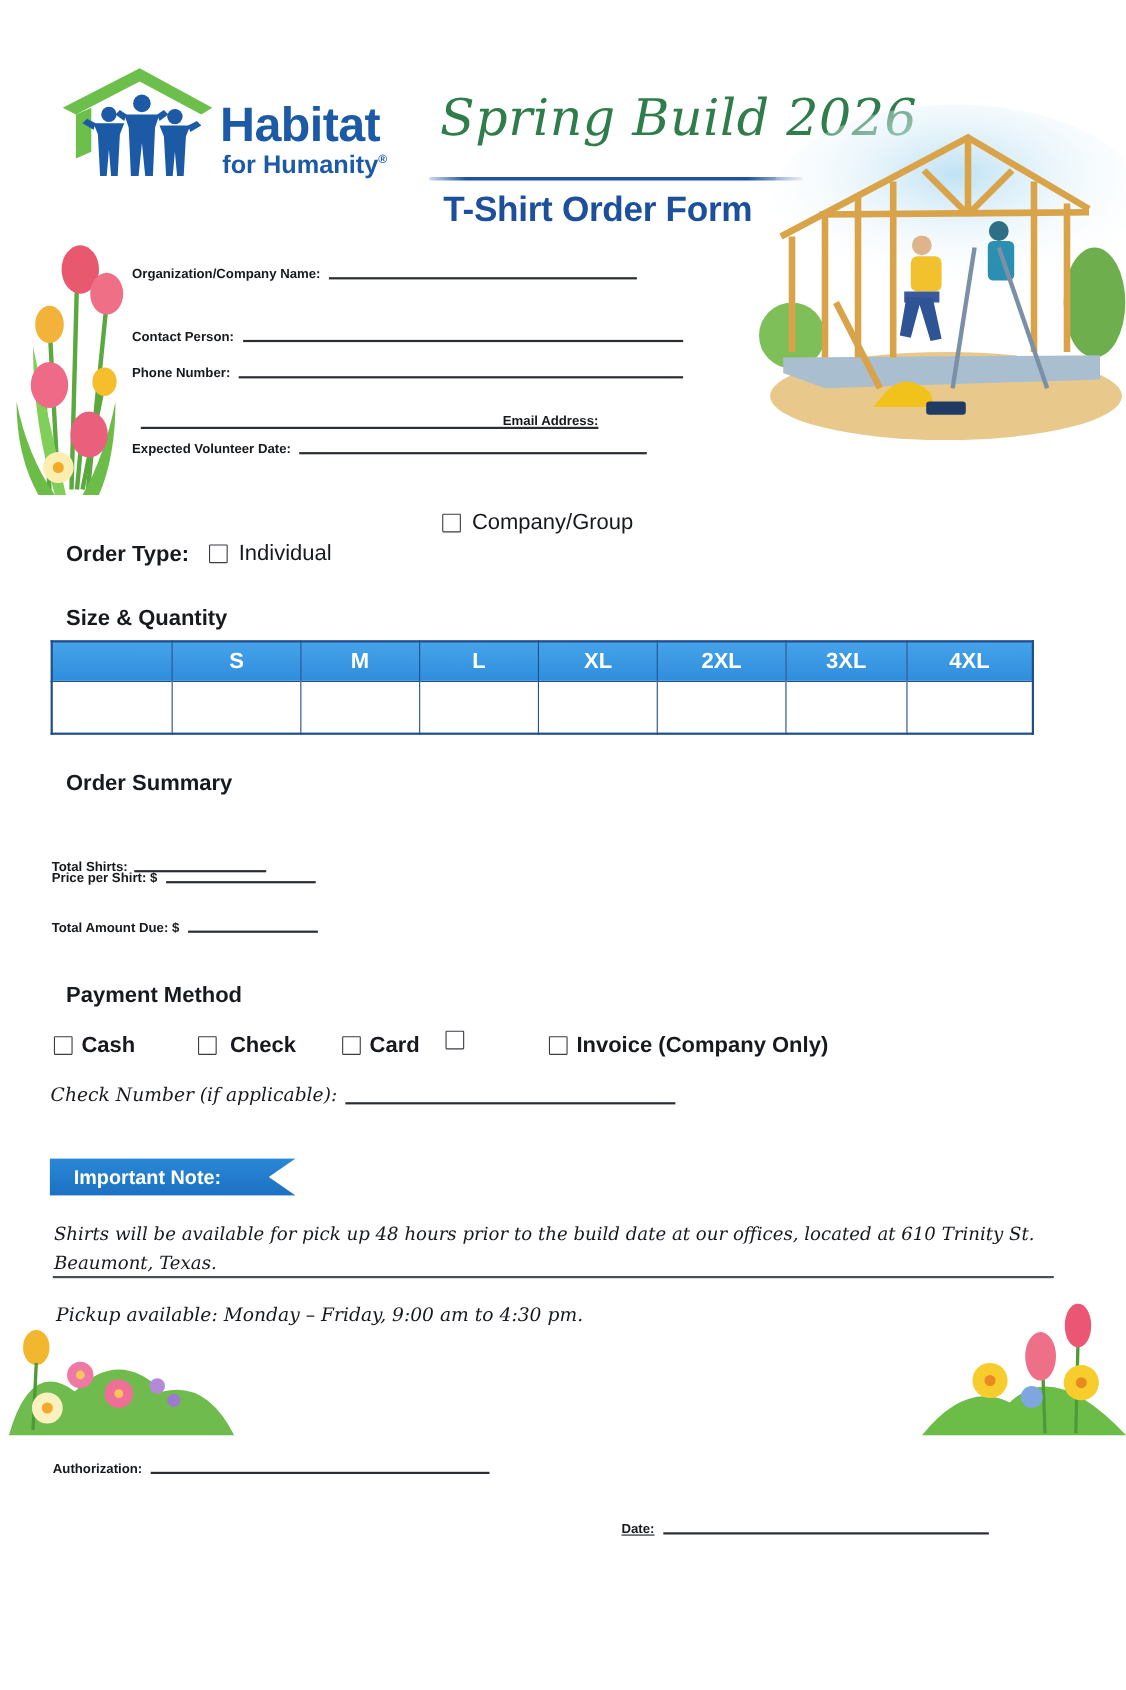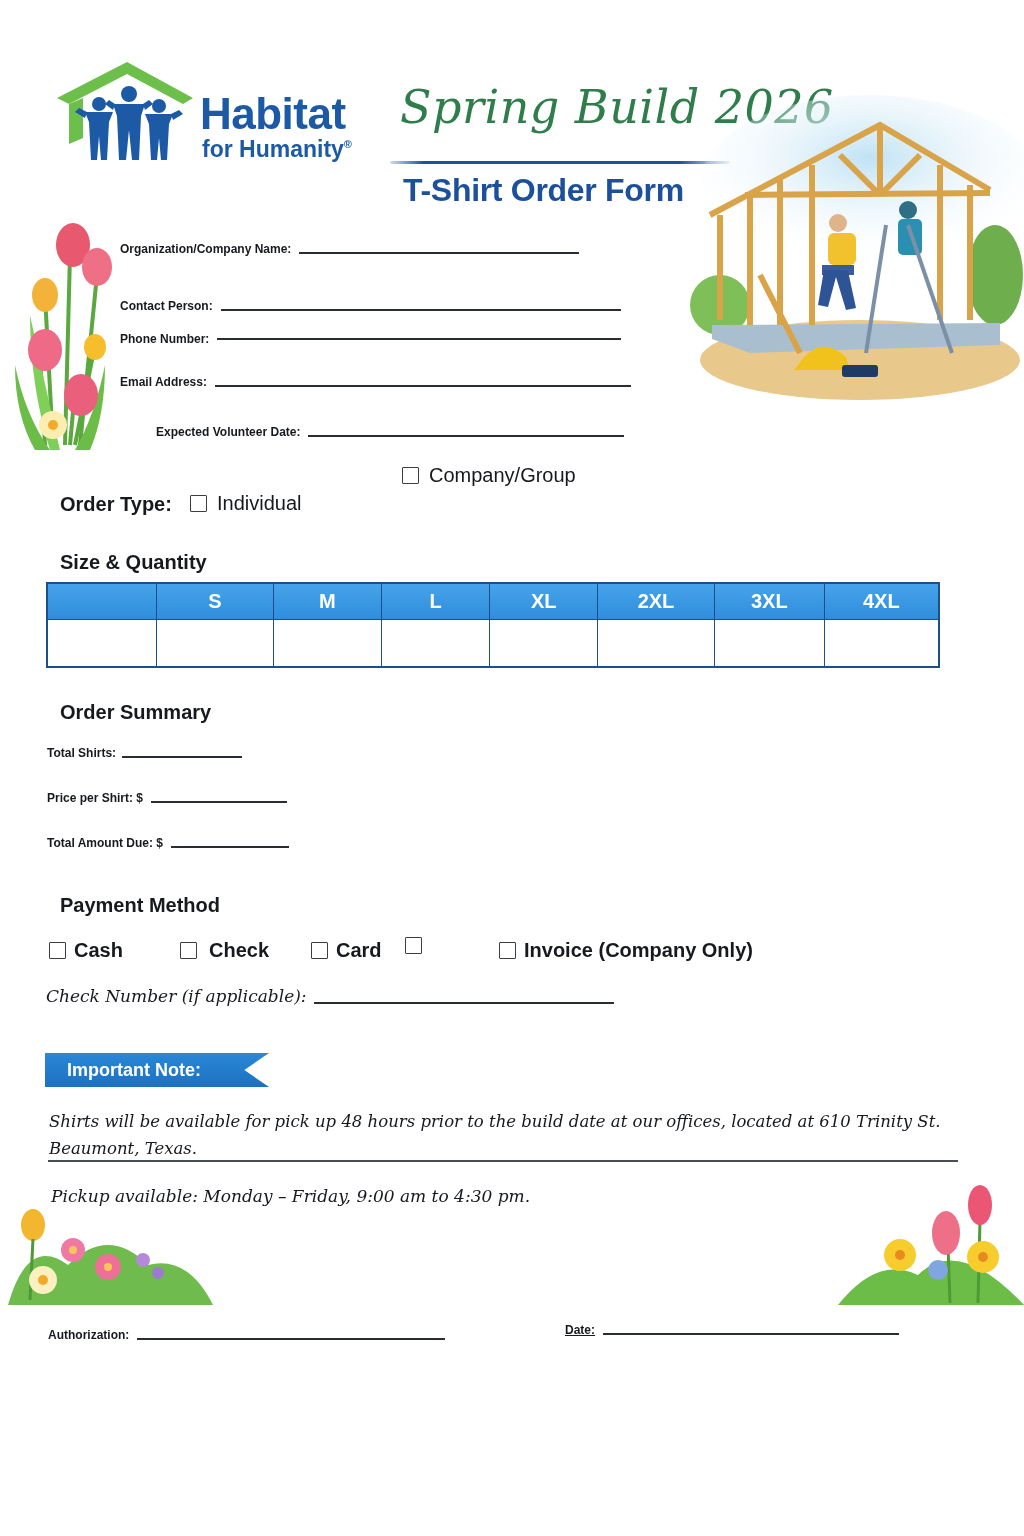--- a/index.html
+++ b/index.html
@@ -151,29 +151,29 @@
 </svg>
 
 <div class="abs field" style="left:120px; top:243px;">
   <span class="label">Organization/Company Name:</span>
   <span class="line" style="width:280px;"></span>
 </div>
 <div class="abs field" style="left:120px; top:300px;">
   <span class="label">Contact Person:</span>
   <span class="line" style="width:400px;"></span>
 </div>
-<div class="abs field" style="left:120px; top:333px;align-items:center;">
+<div class="abs field" style="left:120px; top:333px;">
   <span class="label">Phone Number:</span>
   <span class="line" style="width:404px;"></span>
 </div>
-<div class="abs field" style="left:120px; top:376px;">
+<div class="abs field" style="left:120px; top:376px;flex-direction:column;">
   <span class="label">Email Address:</span>
   <span class="line" style="width:416px;"></span>
 </div>
-<div class="abs field" style="left:120px; top:426px;margin-left:36px;">
+<div class="abs field" style="left:120px; top:402px;">
   <span class="label">Expected Volunteer Date:</span>
   <span class="line" style="width:316px;"></span>
 </div>
 
 <div class="abs section-h" style="left:47px; top:494px;">Order Type:</div>
 <div class="abs opt" style="left:190px; top:492px;">
   <span class="checkbox"></span>
   <span>Individual</span>
 </div>
 <div class="abs opt" style="left:402px; top:464px;">
@@ -203,21 +203,21 @@
       <td></td>
       <td></td>
       <td></td>
       <td></td>
       <td></td>
     </tr>
   </tbody>
 </table>
 
 <div class="abs section-h" style="left:47px; top:702px;">Order Summary</div>
-<div class="abs field" style="left:47px; top:747px;">
+<div class="abs field" style="left:47px; top:782px;">
   <span class="label">Total Shirts:</span>
   <span class="line" style="width:120px; margin-left:6px;"></span>
 </div>
 <div class="abs field" style="left:47px; top:792px;">
   <span class="label">Price per Shirt: $</span>
   <span class="line" style="width:136px;"></span>
 </div>
 <div class="abs field" style="left:47px; top:837px;">
   <span class="label">Total Amount Due: $</span>
   <span class="line" style="width:118px;"></span>
@@ -277,16 +277,16 @@
     <circle cx="62" cy="70" r="5" fill="#e98a20"></circle>
   <circle cx="145" cy="72" r="16" fill="#f7cd2e"></circle>
     <circle cx="145" cy="72" r="5" fill="#e98a20"></circle>
   <circle cx="100" cy="85" r="10" fill="#7fa6de"></circle>
 </svg>
 
 <div class="abs field" style="left:48px; top:1329px;">
   <span class="label">Authorization:</span>
   <span class="line" style="width:308px;"></span>
 </div>
-<div class="abs field" style="left:565px; top:1324px;text-decoration:underline;">
+<div class="abs field" style="left:565px; top:1384px;text-decoration:underline;">
   <span class="label">Date:</span>
   <span class="line" style="width:296px;"></span>
 </div>
 
 </body></html>

